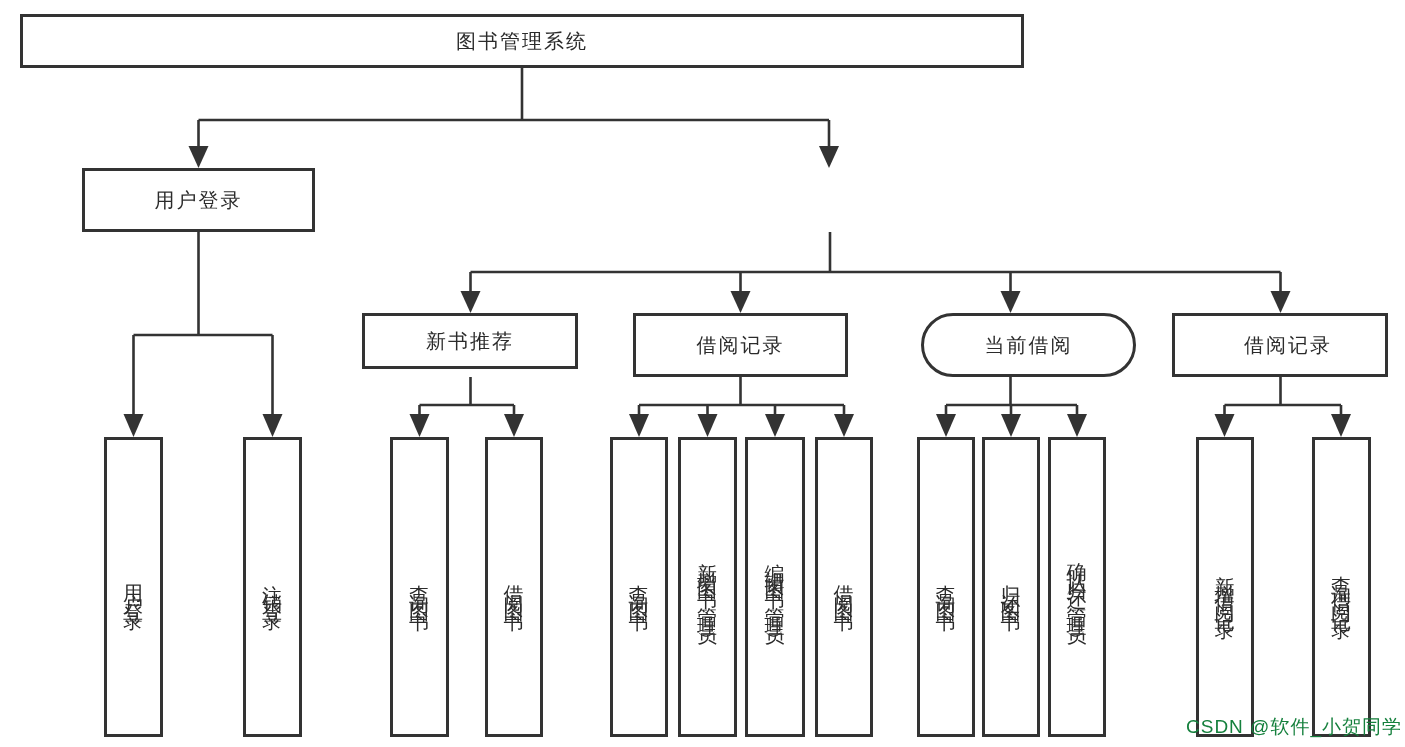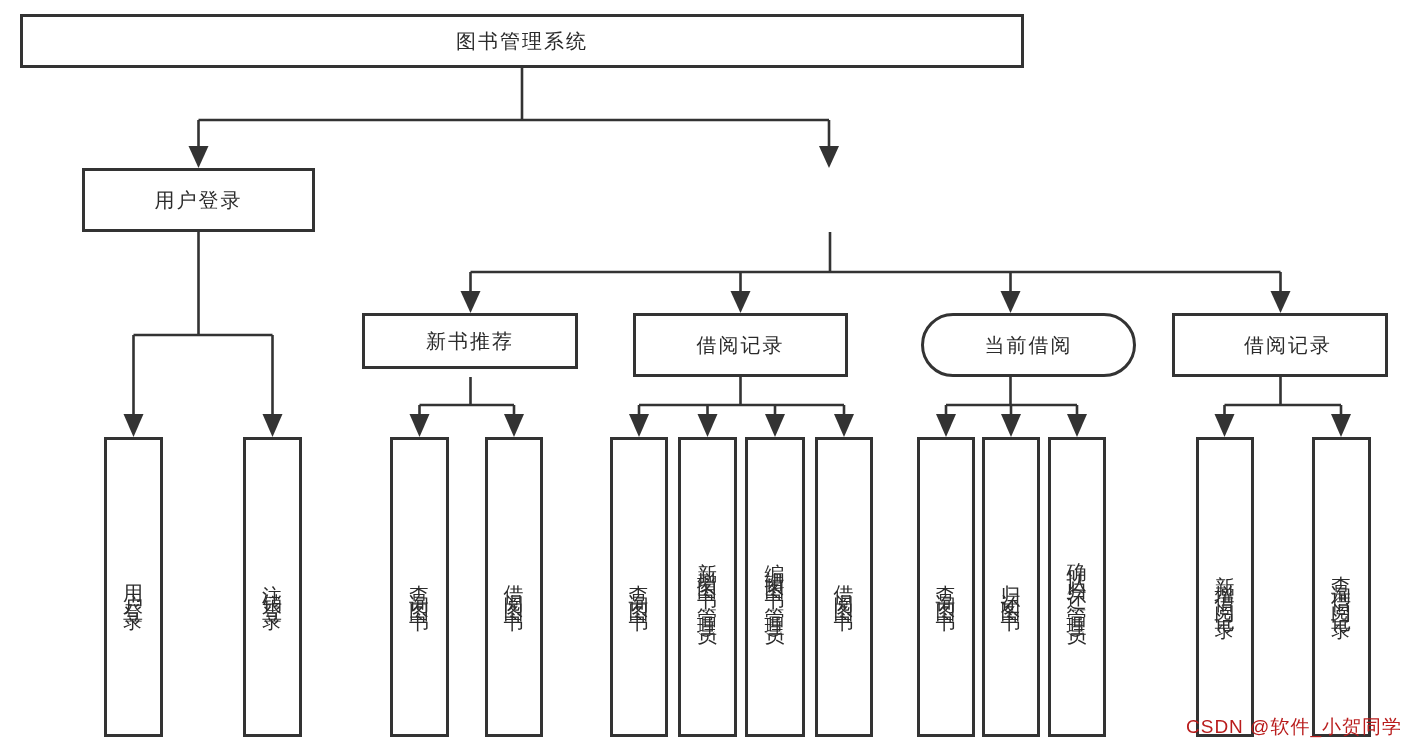--- a/index.html
+++ b/index.html
@@ -27,21 +27,21 @@
     writing-mode:vertical-lr;
     text-orientation:mixed;
     font-size:20px;
     letter-spacing:9px;
     line-height:1;
   }
   .watermark{
     position:absolute;
     left:1186px;top:714px;
     font-size:19px;
-    color:#b91c1c;
+    color:#15803d;
     letter-spacing:1px;
     white-space:nowrap;
   }
 </style>
 </head>
 <body>
 
 <div class="canvas">
 
   <svg class="connectors" viewBox="0 0 1405 747" xmlns="http://www.w3.org/2000/svg">

